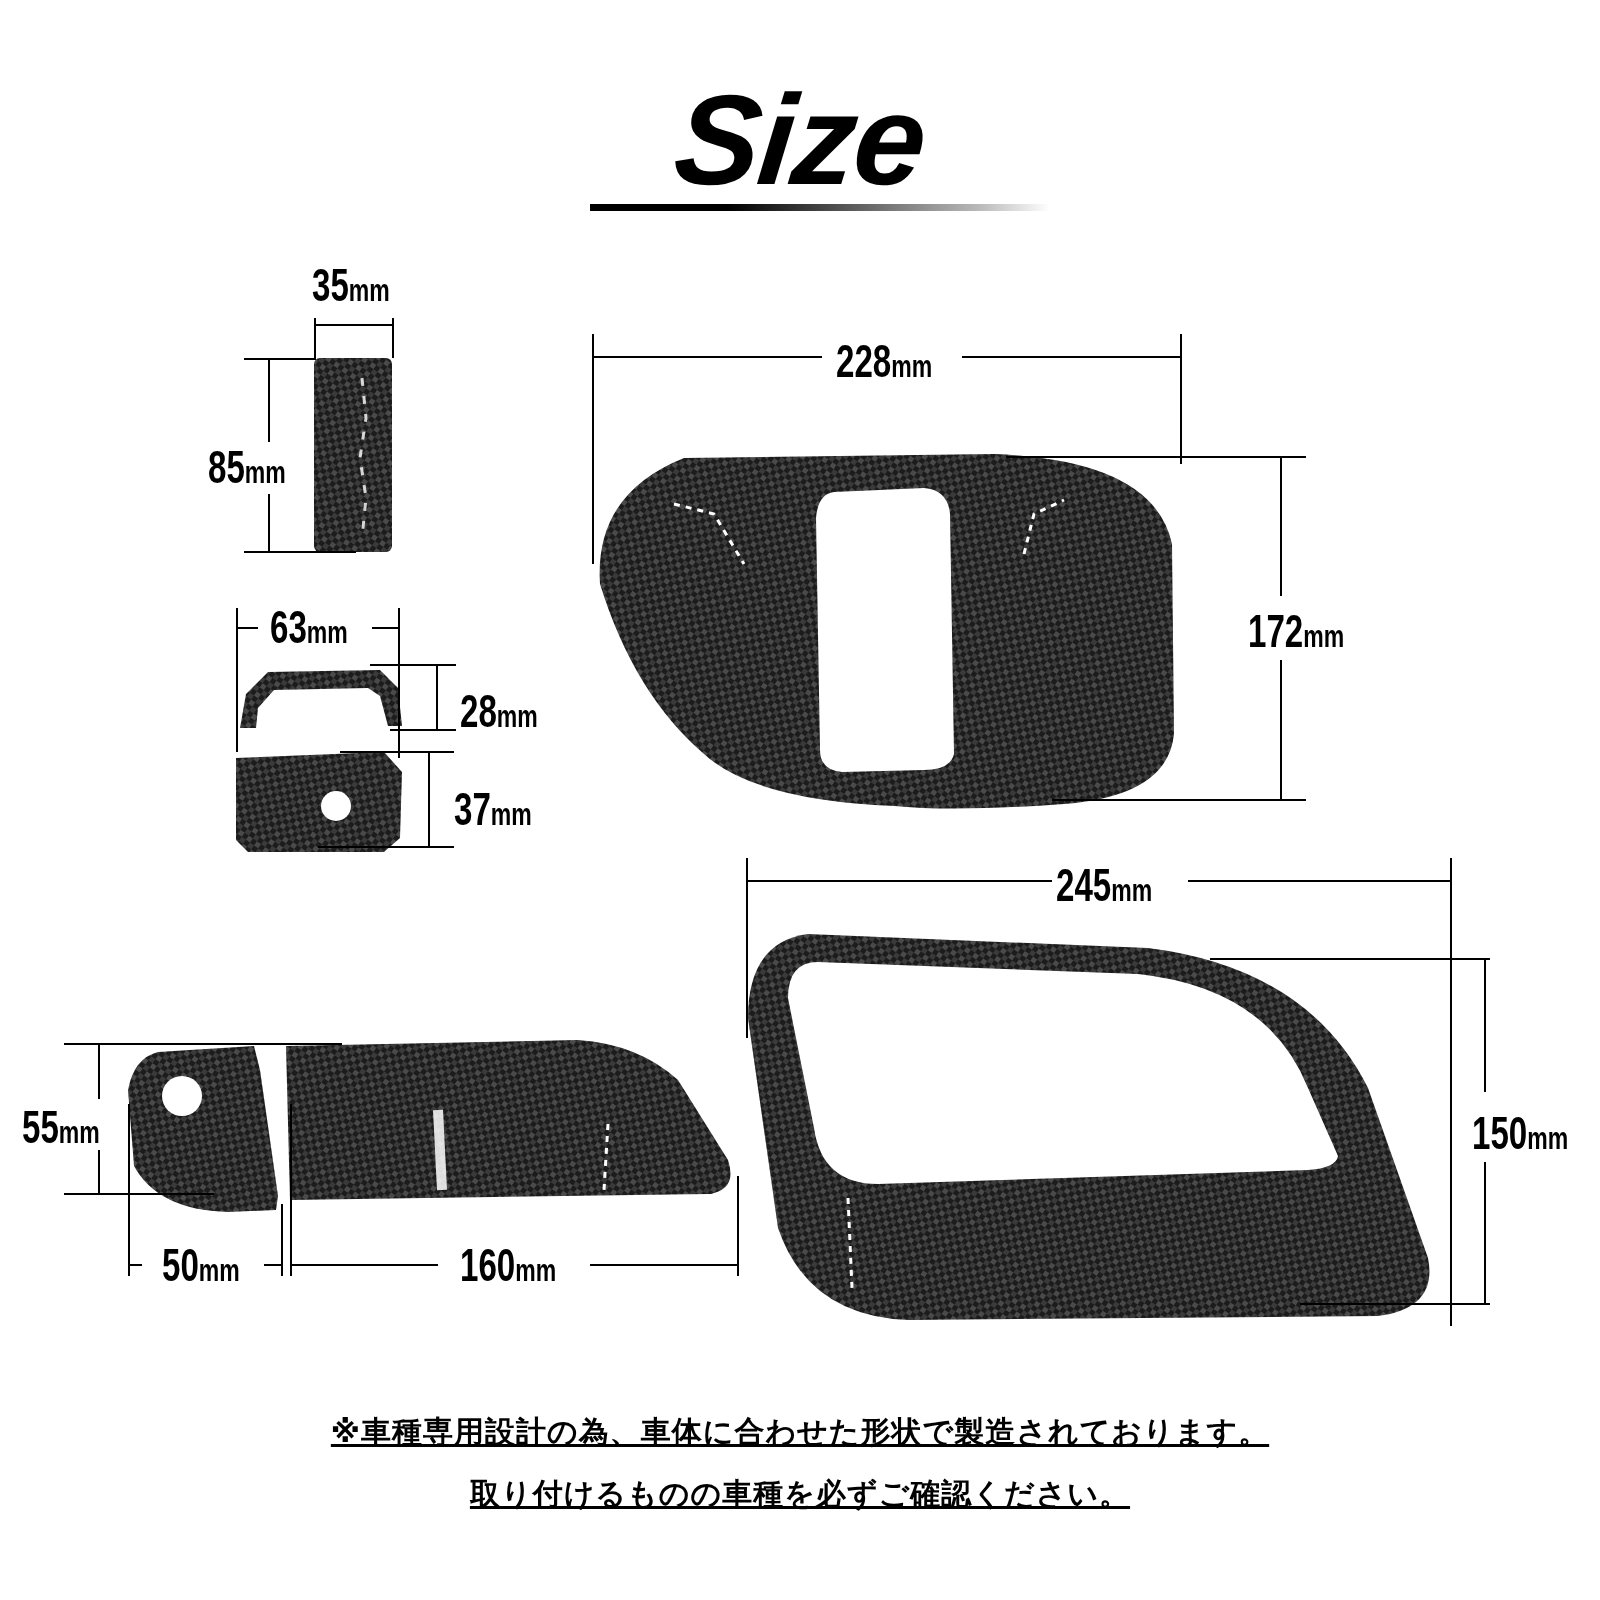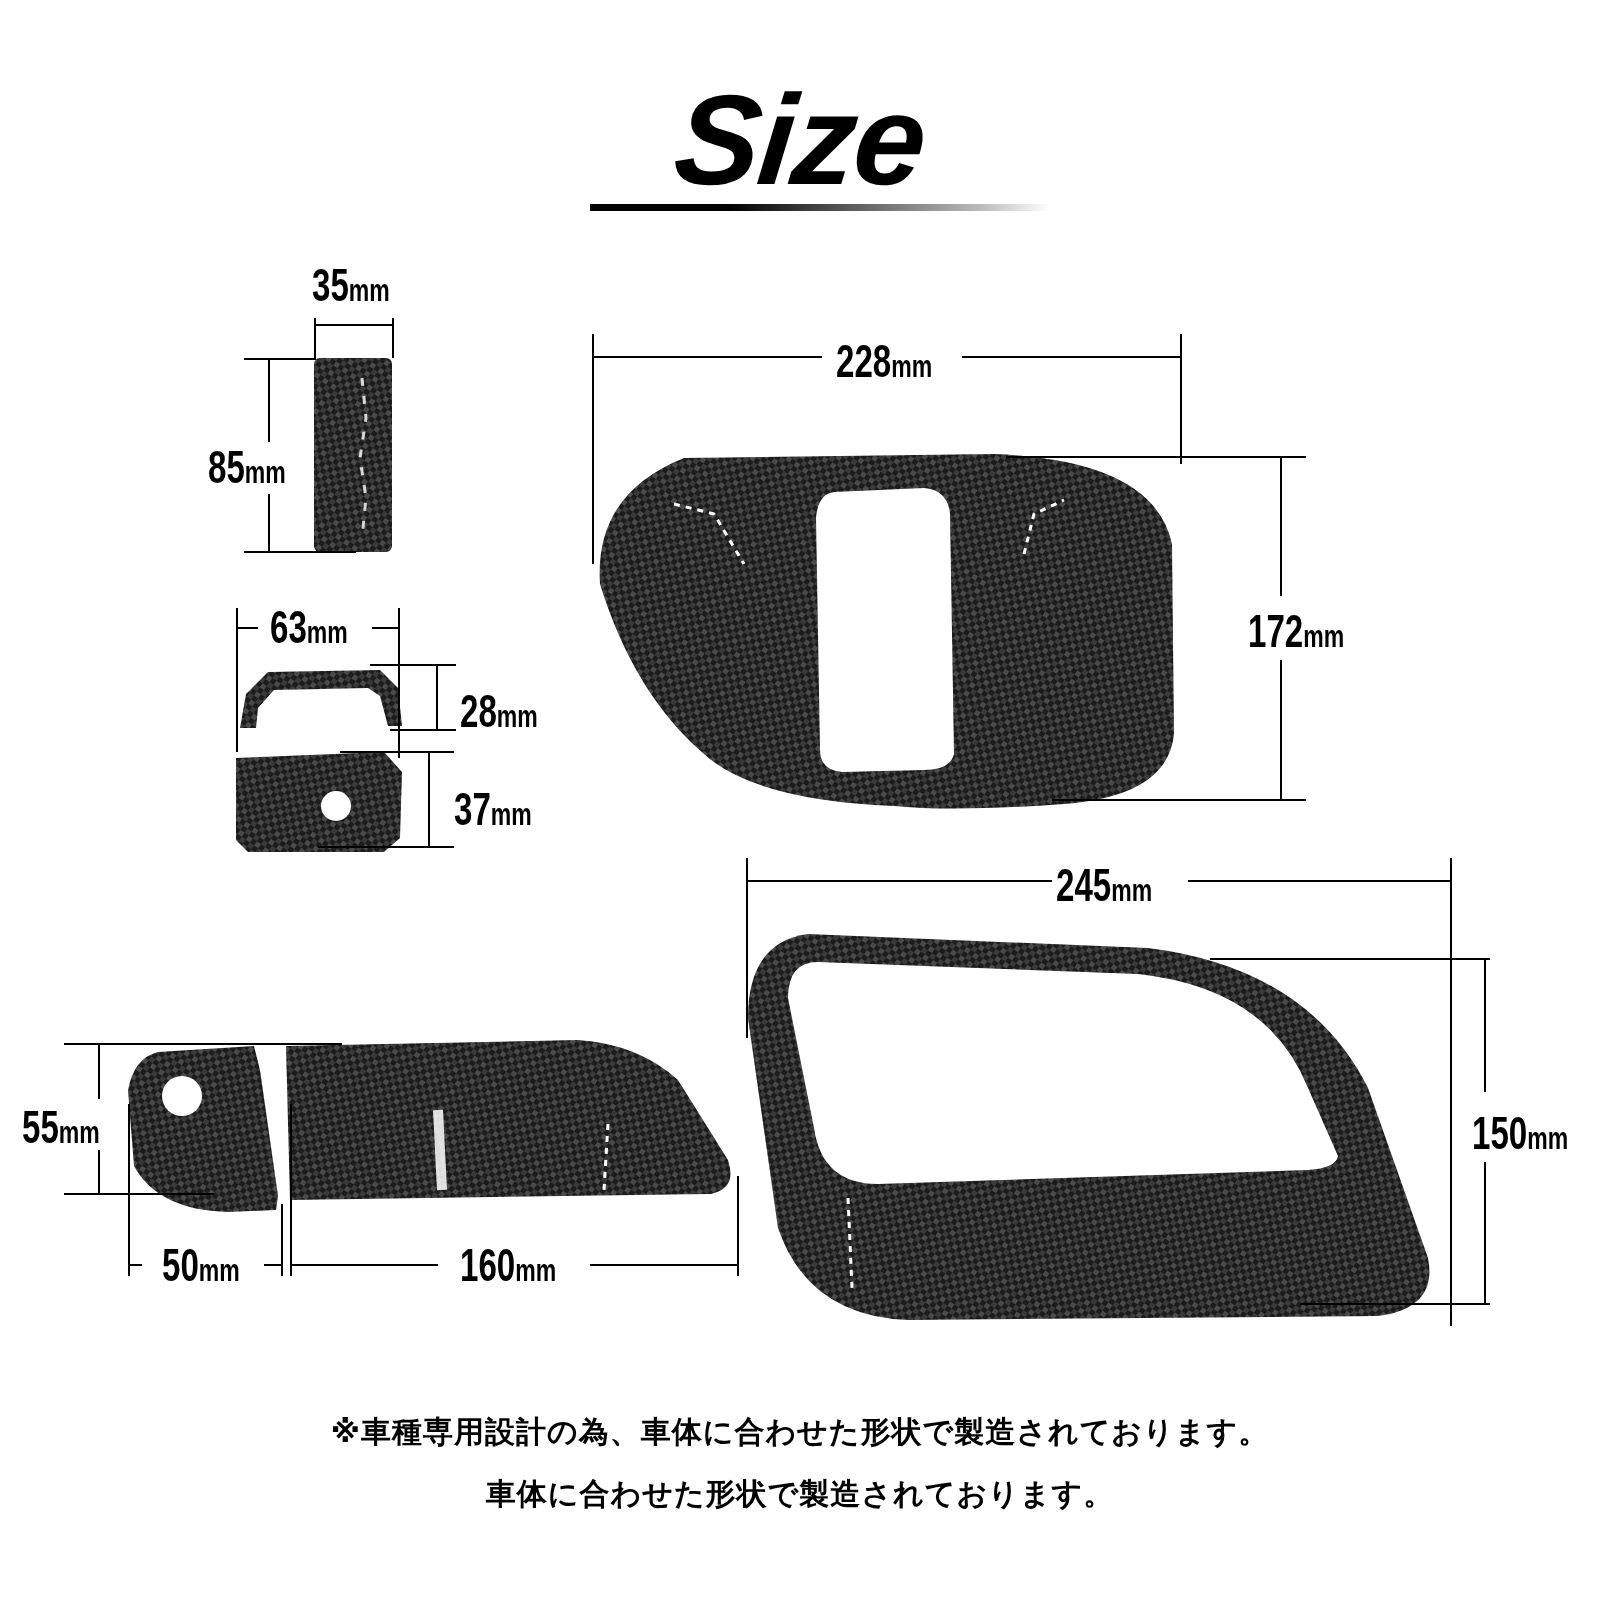--- a/index.html
+++ b/index.html
@@ -9,21 +9,21 @@
   .title { left:0; width:1600px; top:70px; text-align:center;
            font-family:"Liberation Sans", sans-serif; font-weight:bold; font-style:italic;
            font-size:128px; letter-spacing:-2px; line-height:140px; transform:skewX(-6deg); }
   .title-rule { left:590px; top:204px; width:460px; height:7px;
                 background:linear-gradient(90deg,#000 0%,#000 30%,#bbb 85%,#fff 100%); }
   .dim { font-family:"Liberation Sans", sans-serif; font-weight:bold; font-size:46px;
          line-height:1; white-space:nowrap; transform:scaleX(0.72); transform-origin:left center; }
   .dim .unit { font-size:32px; }
   .ln { background:#000; }
   .note { left:0; width:1600px; text-align:center; font-family:"DejaVu Sans", sans-serif;
-          font-weight:bold; font-size:30px; letter-spacing:1px; }
+          font-weight:bold; font-size:30px; letter-spacing:1px;text-decoration:underline; }
   svg { position:absolute; overflow:visible; }
 </style>
 </head>
 <body>
 
 <svg width="0" height="0" style="position:absolute">
   <defs>
     <pattern id="carbon" width="10" height="10" patternUnits="userSpaceOnUse" patternTransform="rotate(35)">
       <rect width="10" height="10" fill="#1c1c1c"></rect>
       <rect width="5" height="5" fill="#4a4a4a"></rect>
@@ -139,13 +139,13 @@
   <div class="abs dim" style="left:1056px;top:862px"><span>245</span><span class="unit">mm</span></div>
 
   <div class="abs ln" style="left:1210px;top:958px;width:280px;height:2px"></div>
   <div class="abs ln" style="left:1300px;top:1303px;width:190px;height:2px"></div>
   <div class="abs ln" style="left:1484px;top:958px;width:2px;height:134px"></div>
   <div class="abs ln" style="left:1484px;top:1162px;width:2px;height:142px"></div>
   <div class="abs dim" style="left:1472px;top:1110px"><span>150</span><span class="unit">mm</span></div>
 </div>
 
 <div class="abs note" style="top:1412px">※車種専用設計の為、車体に合わせた形状で製造されております。</div>
-<div class="abs note" style="top:1474px">車体に合わせた形状で製造されております。</div>
+<div class="abs note" style="top:1474px">取り付けるものの車種を必ずご確認ください。</div>
 
 </body></html>

